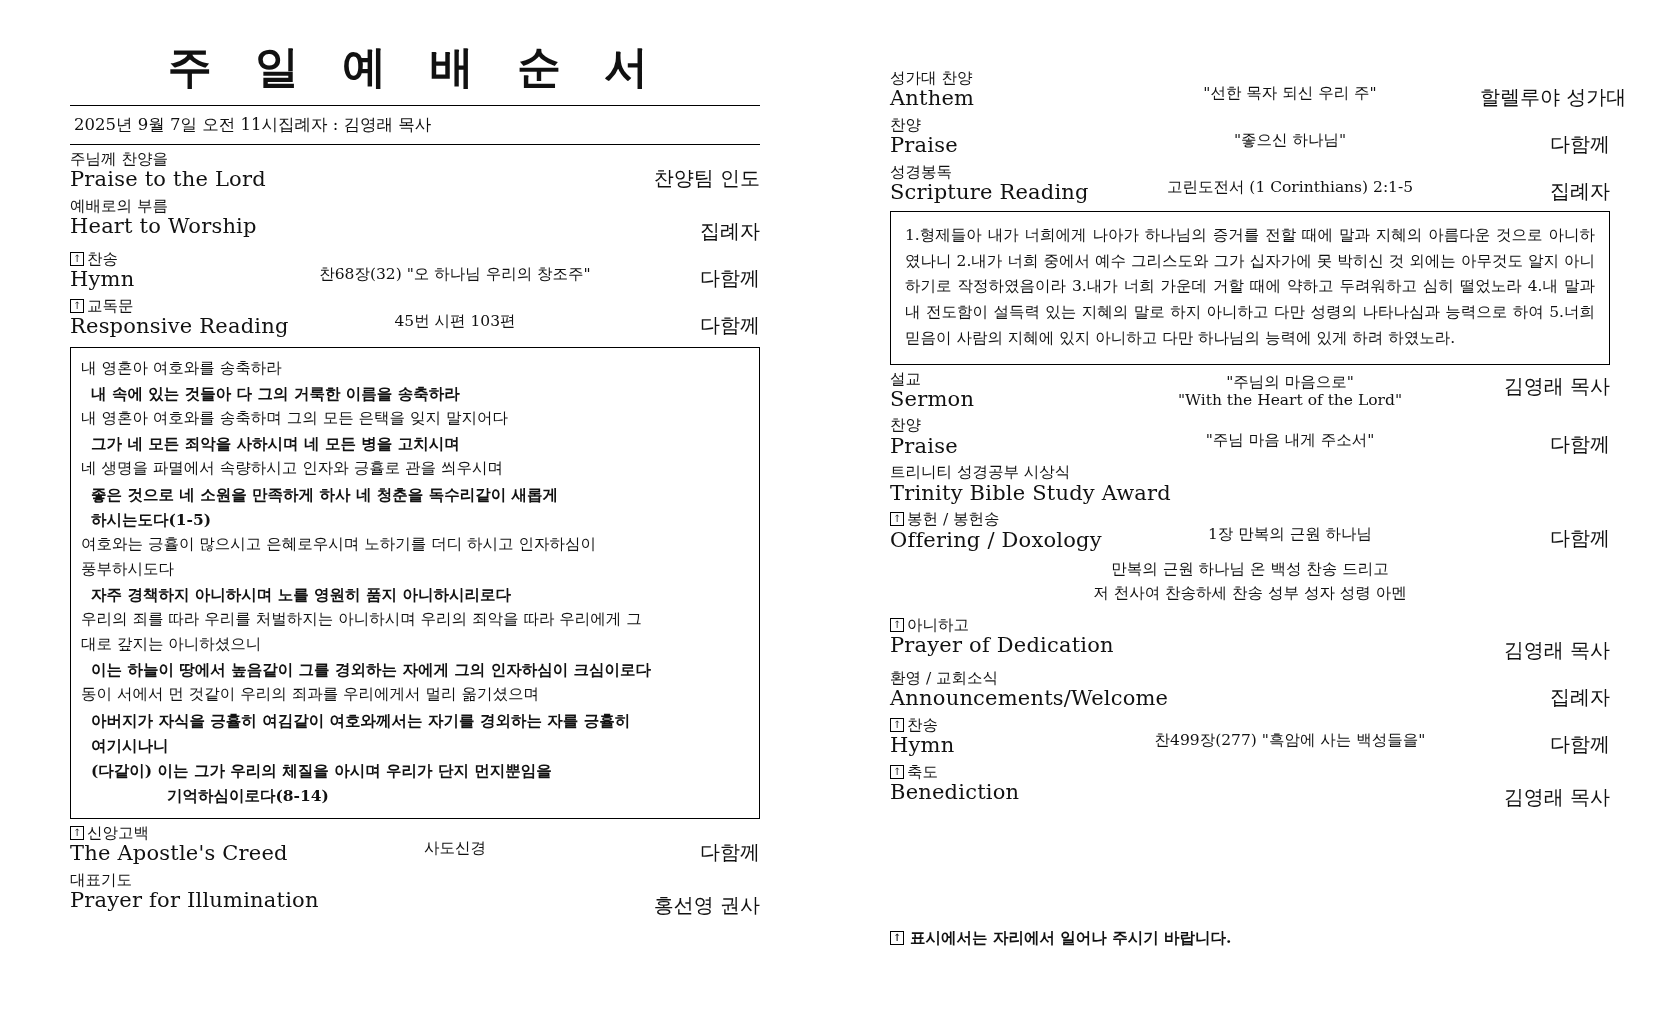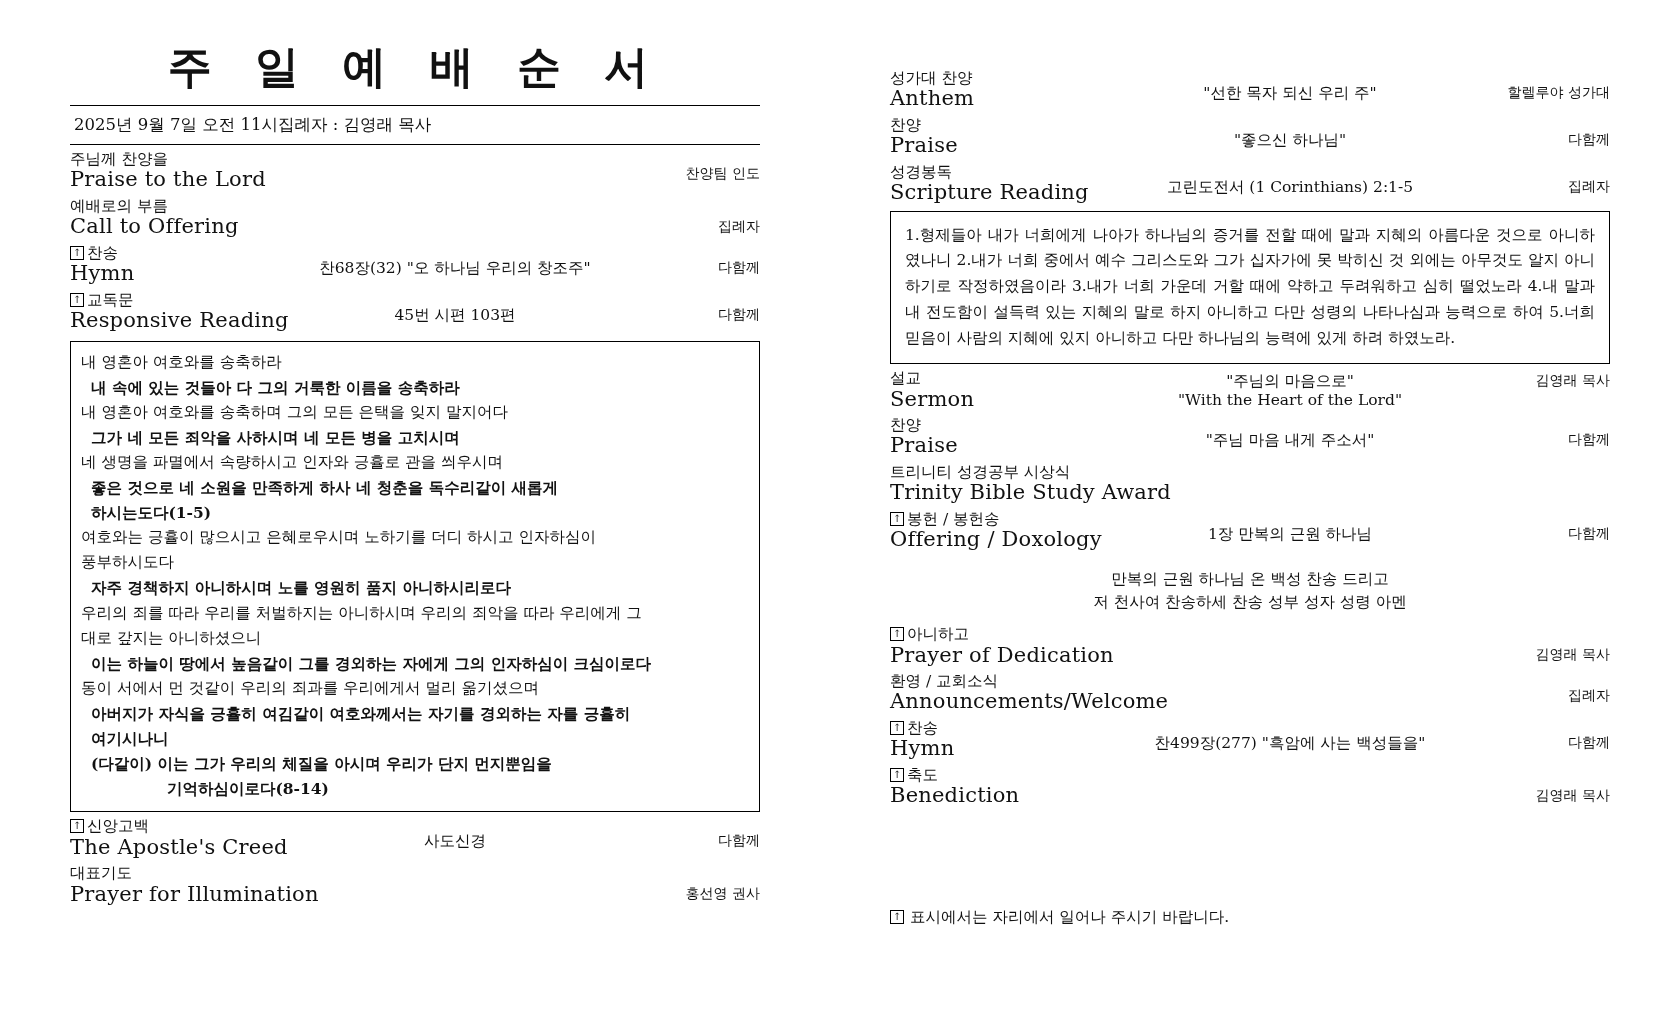--- a/index.html
+++ b/index.html
@@ -80,21 +80,21 @@
     text-align: center;
     font-size: 15.5px;
     line-height: 1.18;
     padding-top: 14px;
   }
   .mid.two-line { padding-top: 2px; }
   .who {
     width: 130px;
     flex: 0 0 130px;
     text-align: right;
-    font-size: 14px;
+    font-size: 20px;
     padding-top: 14px;
     white-space: nowrap;
   }
   .who.top { padding-top: 2px; }
   .who.mid-pad { padding-top: 20px; }
 
   .stand {
     display: inline-block;
     border: 1px solid #000;
     font-size: 10px;
@@ -127,28 +127,29 @@
     font-size: 15.5px;
     line-height: 1.66;
     text-align: justify;
   }
   .scripbox p { margin: 4px; }
 
   .doxology {
     text-align: center;
     font-size: 15.5px;
     line-height: 1.5;
-    margin-top: 16px;
+    margin-top: 6px;
   }
 
   .footnote {
     position: absolute;
     left: 890px;
-    top: 907px;
-    font-size: 15.5px;
+    top: 928px;
+    font-size: 15.5px;
+    font-weight: bold;
   }
   .footnote .stand { margin-right: 6px; }
 </style>
 </head>
 <body>
 
 <div class="page">
 
   <div class="col-left">
 
@@ -165,21 +166,21 @@
         <span class="kr">주님께 찬양을</span>
         <span class="en">Praise to the Lord</span>
       </div>
       <div class="mid"></div>
       <div class="who">찬양팀 인도</div>
     </div>
 
     <div class="row">
       <div class="labels">
         <span class="kr">예배로의 부름</span>
-        <span class="en">Call to Offering</span>
+        <span class="en">Heart to Worship</span>
       </div>
       <div class="mid"></div>
       <div class="who mid-pad">집례자</div>
     </div>
 
     <div class="row">
       <div class="labels">
         <span class="kr"><span class="stand">↑</span><span>찬송</span></span>
         <span class="en">Hymn</span>
       </div>

